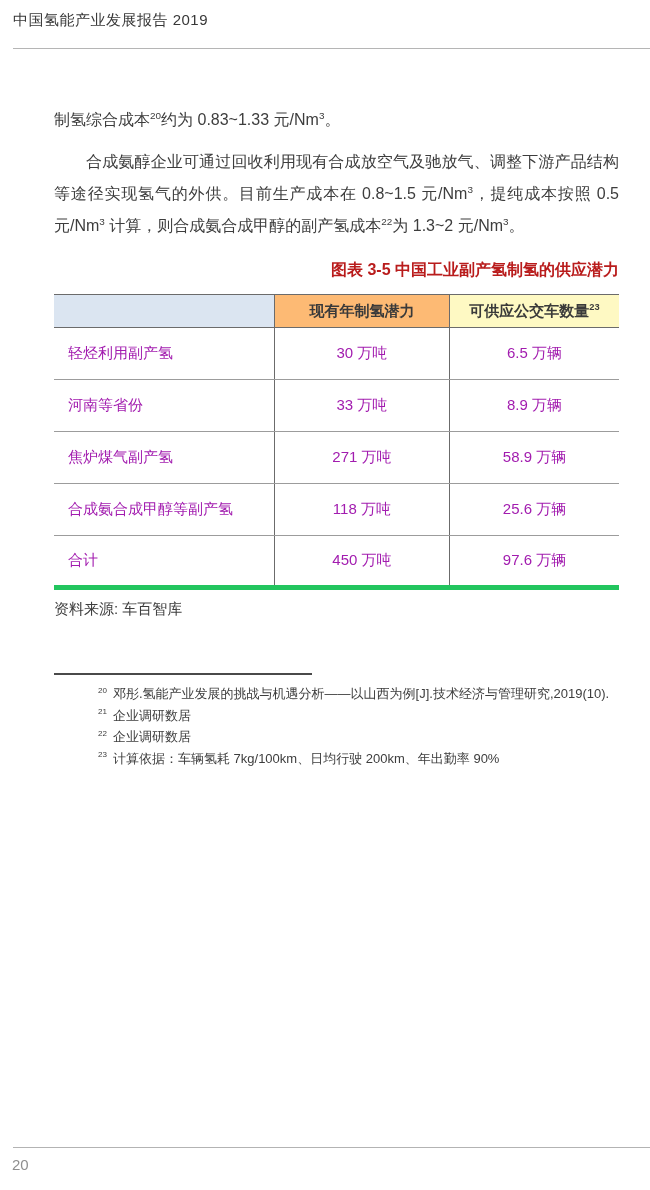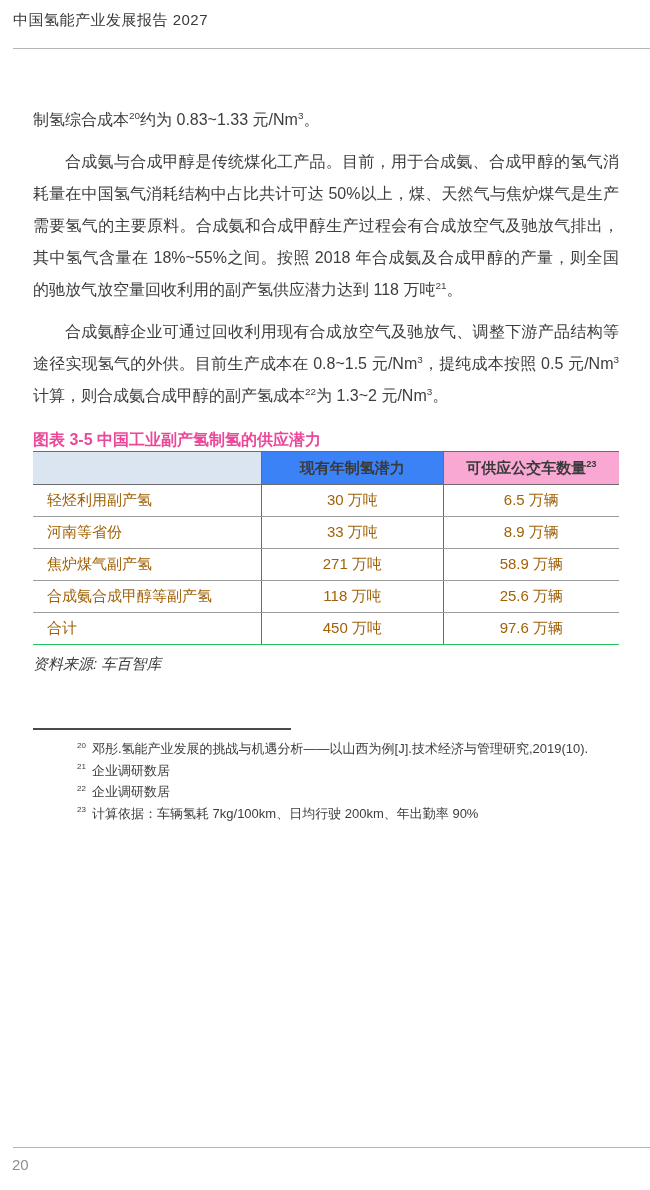--- a/index.html
+++ b/index.html
@@ -16,66 +16,65 @@
   .doc-header-title {
     position:absolute; top:11px; left:13px;
     font-size:15px; letter-spacing:0.5px; color:#383838;
   }
   .doc-header-rule {
     position:absolute; top:48px; left:13px; right:0;
     border-top:1px solid #b5b5b5;
   }
   
   .content {
-    position:absolute; top:104px; left:33px; right:31px;
+    position:absolute; top:104px; left:54px; right:31px;
   }
   .content p.body-par {
     font-size:16px; line-height:32px;
     text-align:justify;
     color:#3d3d3d;
     margin-bottom:10px;
   }
   .content p.body-par.indent { text-indent:2em; }
   sup { font-size:62%; line-height:0; vertical-align:super; }
   
   .table-caption {
-    font-size:16px; font-weight:bold; text-align:left;
-    color:#ec4899;
-    margin-top:18px; margin-bottom:0;
+    font-size:16px; font-weight:bold; text-align:right;
+    color:#b91c1c;
+    margin-top:18px; margin-bottom:13px;
   }
   table.supply-table {
     width:100%;
     border-collapse:collapse;
     table-layout:fixed;
   }
   table.supply-table col.c1 { width:39%; }
   table.supply-table col.c2 { width:31%; }
   table.supply-table col.c3 { width:30%; }
   table.supply-table thead th {
     height:33px;
     font-size:15px; font-weight:bold; color:#3a3a3a;
     text-align:center; vertical-align:middle;
     border-top:1px solid #6b6b6b;
     border-bottom:1px solid #6b6b6b;
   }
   table.supply-table tbody td {
-    height:32px;
-    font-size:15px; color:#a16207;
+    height:52px;
+    font-size:15px; color:#a21caf;
     text-align:center; vertical-align:middle;
     border-bottom:1px solid #9c9c9c;
   }
-  table.supply-table tbody tr:last-child td { border-bottom:1px solid #22c55e; }
+  table.supply-table tbody tr:last-child td { border-bottom:5px solid #22c55e; }
   table.supply-table th + th,
   table.supply-table td + td { border-left:1px solid #6b6b6b; }
   table.supply-table td.rowlabel { text-align:left; padding-left:14px; }
   
   .source-line {
     font-size:15px; color:#3d3d3d;
     margin-top:10px;
-    font-style:italic;
   }
   
   .footnote-rule {
     width:258px;
     border-top:2px solid #4a4a4a;
     margin-top:54px; margin-bottom:8px;
   }
   .footnote {
     font-size:13px; line-height:21.5px;
     color:#3d3d3d;
@@ -91,45 +90,44 @@
   .page-number {
     position:absolute; top:1156px; left:12px;
     font-size:15px; color:#8f8f8f;
   }
 </style>
 </head>
 <body>
 
 <div class="page">
 
-  <div class="doc-header-title">中国氢能产业发展报告 2027</div>
+  <div class="doc-header-title">中国氢能产业发展报告 2019</div>
   <div class="doc-header-rule"></div>
 
   <div class="content">
 
     <p class="body-par">制氢综合成本<sup>20</sup>约为 0.83~1.33 元/Nm<sup>3</sup>。</p>
 
-    <p class="body-par indent">合成氨与合成甲醇是传统煤化工产品。目前，用于合成氨、合成甲醇的氢气消耗量在中国氢气消耗结构中占比共计可达 50%以上，煤、天然气与焦炉煤气是生产需要氢气的主要原料。合成氨和合成甲醇生产过程会有合成放空气及驰放气排出，其中氢气含量在 18%~55%之间。按照 2018 年合成氨及合成甲醇的产量，则全国的驰放气放空量回收利用的副产氢供应潜力达到 118 万吨<sup>21</sup>。</p>
 
     <p class="body-par indent">合成氨醇企业可通过回收利用现有合成放空气及驰放气、调整下游产品结构等途径实现氢气的外供。目前生产成本在 0.8~1.5 元/Nm<sup>3</sup>，提纯成本按照 0.5 元/Nm<sup>3</sup> 计算，则合成氨合成甲醇的副产氢成本<sup>22</sup>为 1.3~2 元/Nm<sup>3</sup>。</p>
 
 
     <div class="table-caption">图表 3-5 中国工业副产氢制氢的供应潜力</div>
 
     <table class="supply-table">
       <colgroup>
           <col class="c1">
           <col class="c2">
           <col class="c3">
         </colgroup>
       <thead>
         <tr>
           <th style="background-color: rgb(219, 229, 241);"></th>
-          <th style="background-color: #3b82f6;"><span>现有年制氢潜力</span></th>
-          <th style="background-color: #f9a8d4;"><span>可供应公交车数量</span><sup>23</sup></th>
+          <th style="background-color: #fdba74;"><span>现有年制氢潜力</span></th>
+          <th style="background-color: #fef9c3;"><span>可供应公交车数量</span><sup>23</sup></th>
         </tr>
       </thead>
       <tbody>
         <tr>
           <td class="rowlabel">轻烃利用副产氢</td>
           <td>30 万吨</td>
           <td>6.5 万辆</td>
         </tr>
         <tr>
           <td class="rowlabel">河南等省份</td>

